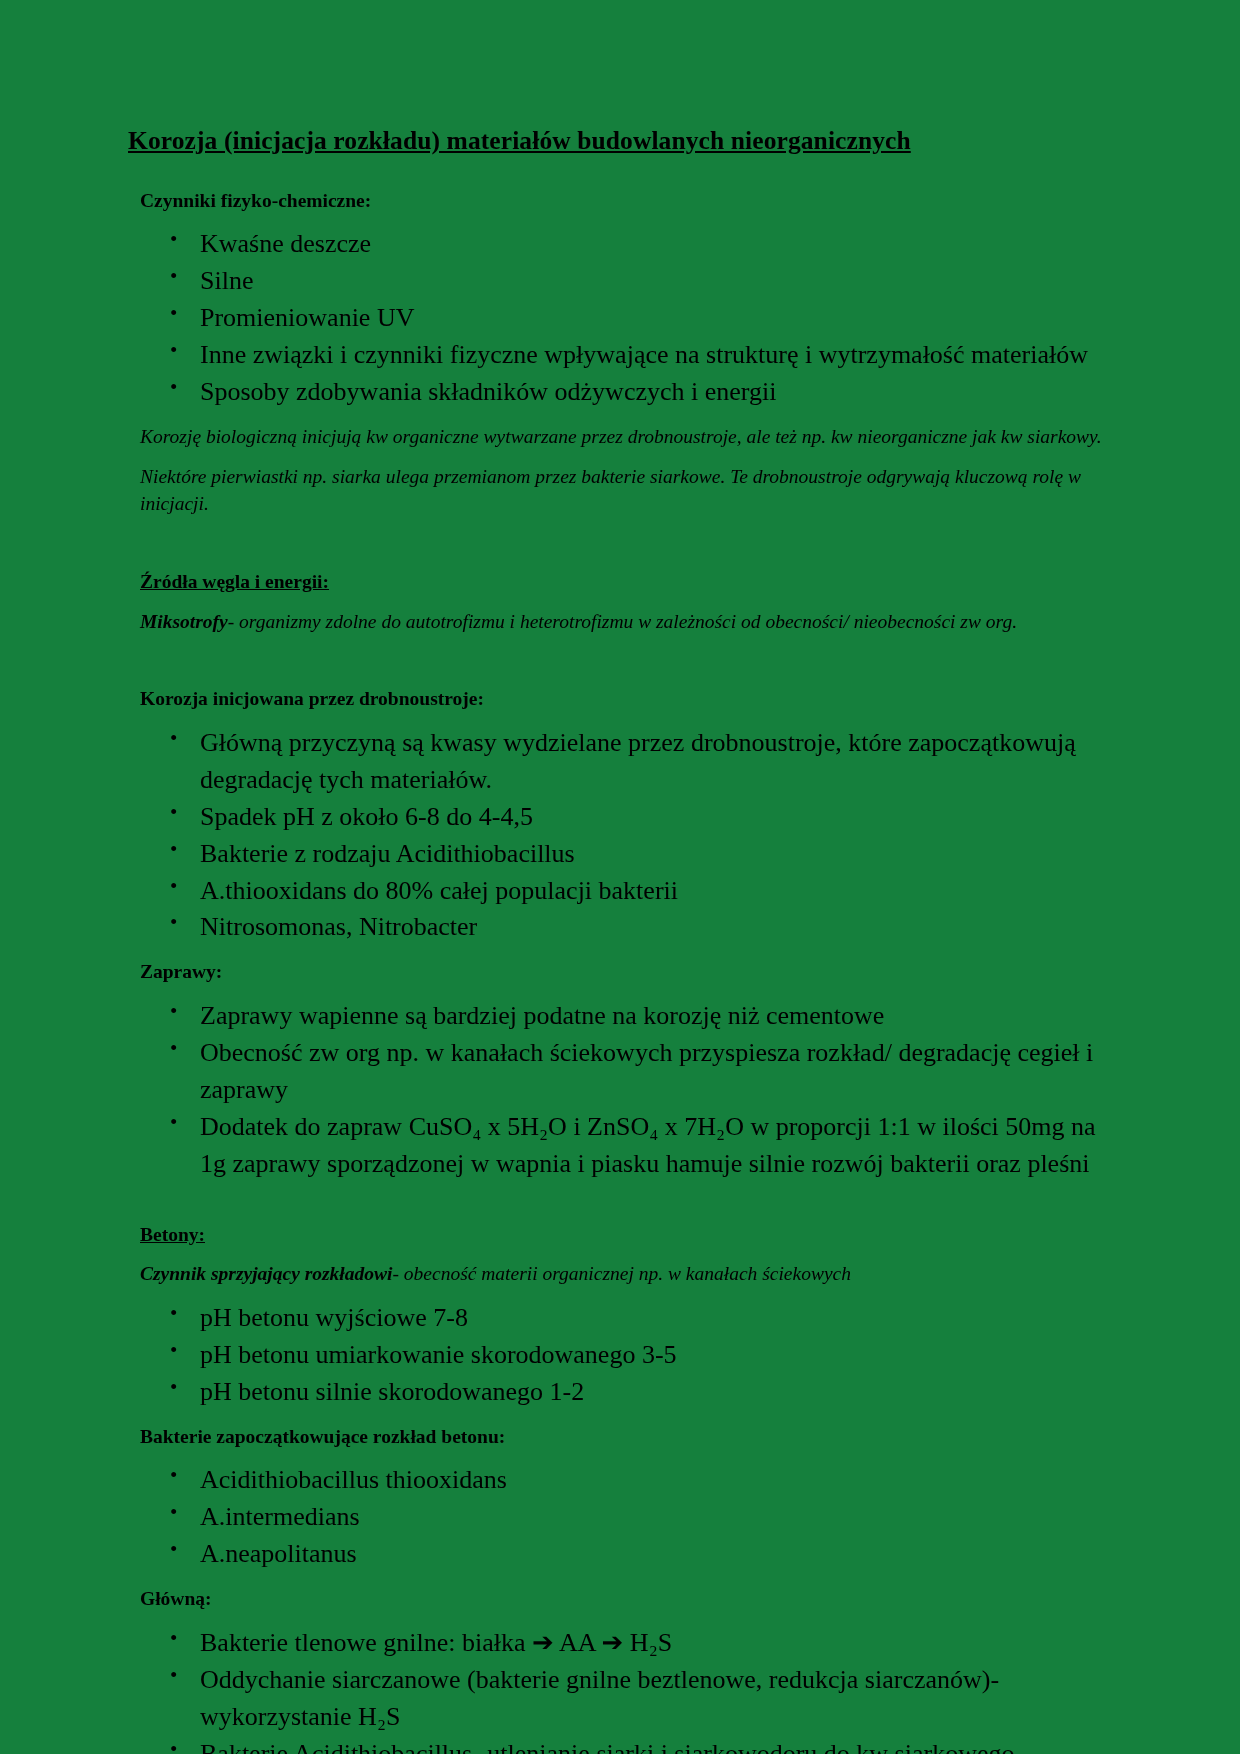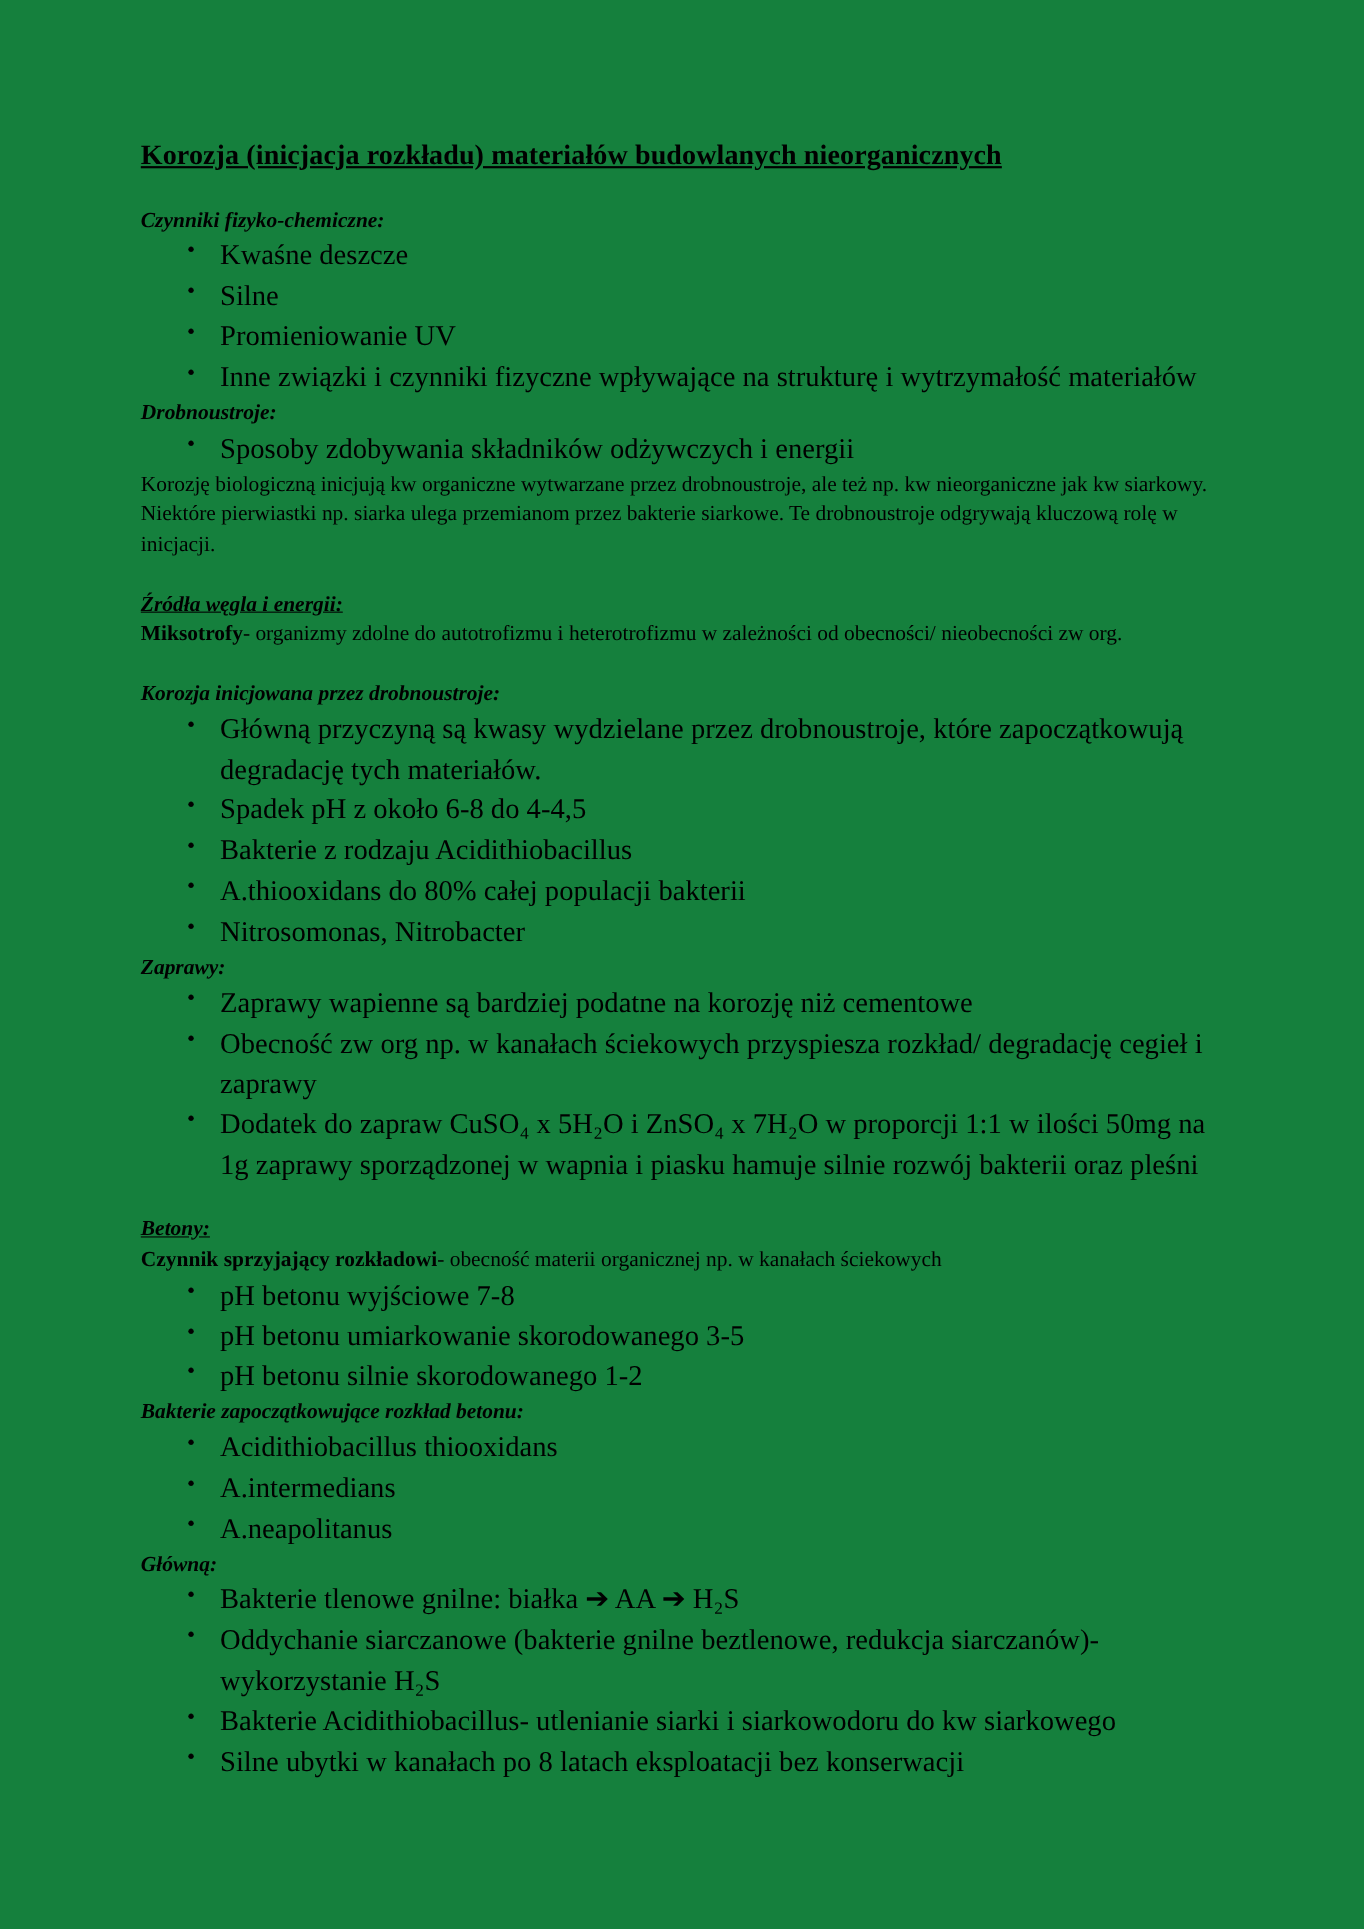--- a/index.html
+++ b/index.html
@@ -29,30 +29,30 @@
     letter-spacing: 0.1px;
     line-height: 1.2;
   }
   .section {
     margin: 0;
   }
   .heading {
     font-size: 19.5px;
     font-weight: bold;
     line-height: 1.42;
-    margin: 0;
-    font-style: italic;
+    margin: 12px;
   }
   .heading.underline {
     text-decoration: underline;
   }
   .para {
     font-size: 19.5px;
     line-height: 1.42;
-    margin: 0;
+    margin: 12px;
+    font-style: italic;
   }
   .para b {
     font-weight: bold;
   }
   ul.bullets {
     list-style: none;
     margin: 0;
     padding: 0;
   }
   ul.bullets > li {
@@ -83,21 +83,20 @@
     <div class="heading">Czynniki fizyko-chemiczne:</div>
     <ul class="bullets">
       <li>Kwaśne deszcze</li>
       <li>Silne</li>
       <li>Promieniowanie UV</li>
       <li>Inne związki i czynniki fizyczne wpływające na strukturę i wytrzymałość materiałów</li>
     </ul>
   </div>
 
   <div class="section">
-    <div class="heading">Drobnoustroje:</div>
     <ul class="bullets">
       <li>Sposoby zdobywania składników odżywczych i energii</li>
     </ul>
     <div class="para">Korozję biologiczną inicjują kw organiczne wytwarzane przez drobnoustroje, ale też np. kw nieorganiczne jak kw siarkowy.</div>
     <div class="para">Niektóre pierwiastki np. siarka ulega przemianom przez bakterie siarkowe. Te drobnoustroje odgrywają kluczową rolę w inicjacji.</div>
   </div>
 
   <div class="gap-md"></div>
 
   <div class="section">

